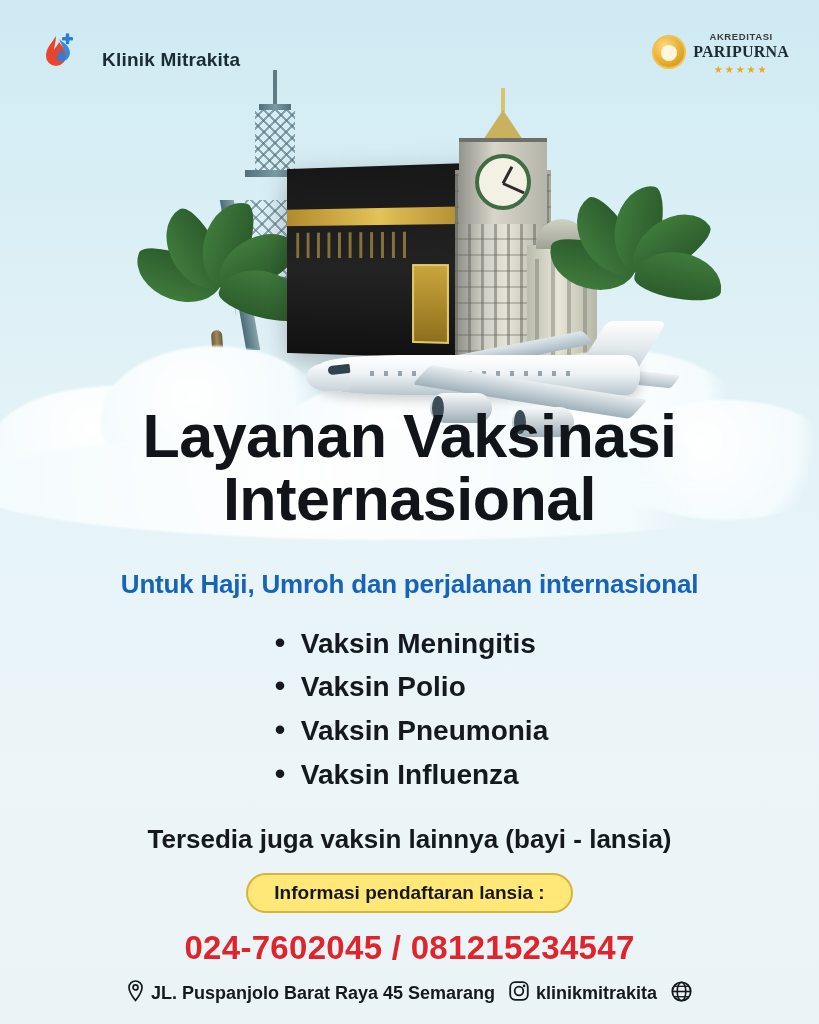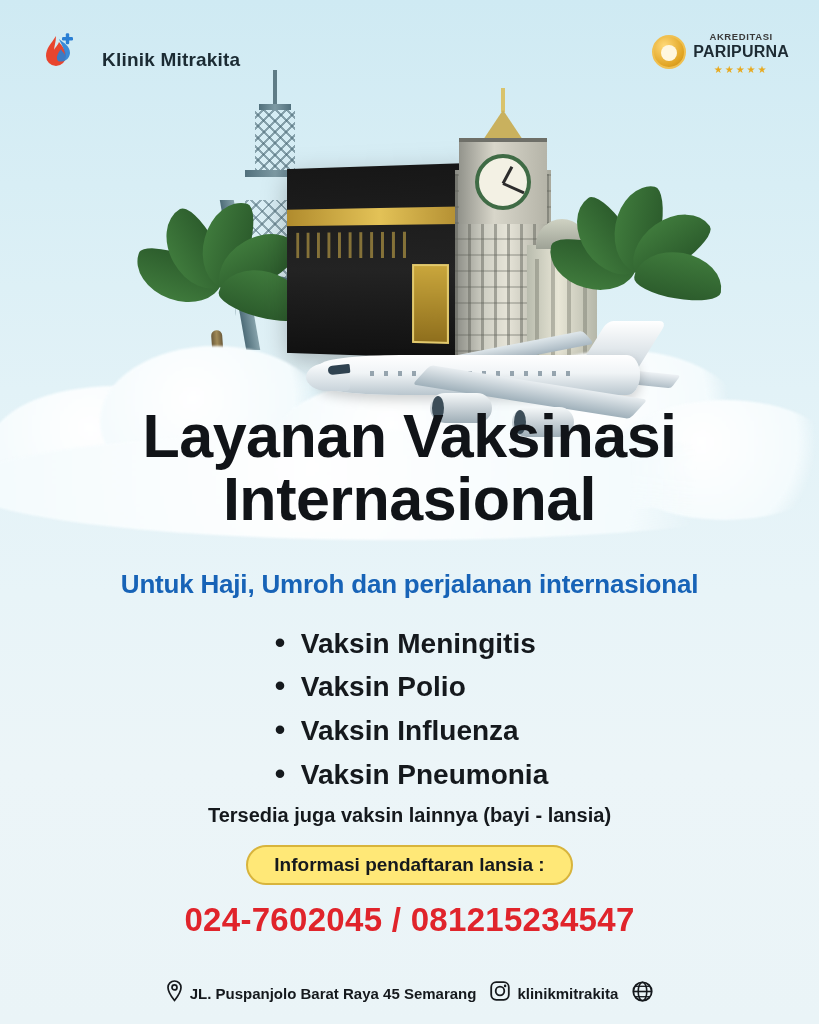--- a/index.html
+++ b/index.html
@@ -39,21 +39,21 @@
   }
   .akr-seal::after {
     content: "";
     position: absolute; left: 50%; top: 52%;
     transform: translate(-50%,-50%);
     width: 16px; height: 16px; border-radius: 50%;
     background: #fff7e0;
   }
   .akr-text { line-height: 1.05; text-align: center; }
   .akr-top { font-size: 9.5px; font-weight: bold; color: #3a3a3a; letter-spacing: .6px; }
-  .akr-main { font-size: 16px; font-weight: bold; color: #1d2b33; letter-spacing: .2px; }
+  .akr-main { font-size: 16px; font-weight: bold; color: #1d2b33; letter-spacing: .2px; font-family: Liberation Serif, serif; }
   .akr-stars { font-size: 10px; color: #e8a91d; letter-spacing: 2px; }
 
   
   .hero {
     position: absolute; top: 60px; left: 0; width: 819px; height: 420px;
   }
   
   .eiffel { position: absolute; left: 215px; top: 10px; width: 120px; height: 280px; }
   .eiffel .spire {
     position: absolute; left: 58px; top: 0; width: 4px; height: 36px;
@@ -274,22 +274,22 @@
   .vaccine-list li {
     font-size: 28px; font-weight: bold; color: #15191d;
     line-height: 1.56;
     position: relative; padding-left: 30px;
   }
   .vaccine-list li::before {
     content: "•"; position: absolute; left: 4px; top: -2px;
     font-size: 30px; color: #15191d;
   }
   .note {
-    margin-top: 8px;
-    font-size: 20px; font-weight: bold; color: #15191d;
+    margin-top: 28px;
+    font-size: 26px; font-weight: bold; color: #15191d;
   }
   .cta-pill {
     display: inline-block; margin-top: 18px;
     background: #ffe877;
     border: 2px solid #d8b43c;
     border-radius: 20px;
     padding: 7px 26px;
     font-size: 19px; font-weight: bold; color: #15191d;
   }
   .phone {
@@ -298,21 +298,21 @@
     letter-spacing: .3px;
   }
 
   
   .footer {
     position: absolute; bottom: 18px; left: 0; width: 819px;
     display: flex; align-items: center; justify-content: center;
     gap: 14px; z-index: 40;
   }
   .fitem { display: flex; align-items: center; gap: 7px; }
-  .fitem span.txt { font-size: 15px; font-weight: bold; color: #15191d; }
+  .fitem span.txt { font-size: 18px; font-weight: bold; color: #15191d; }
   .pin-icon, .ig-icon, .web-icon { flex: 0 0 auto; }
 </style>
 </head>
 <body>
 
 <div class="poster">
 
   <div class="header">
     <div class="brand">
       <span class="brand-logo">
@@ -414,22 +414,22 @@
     <div class="title">
       <div>Layanan Vaksinasi</div>
       <div>Internasional</div>
     </div>
 
     <div class="subtitle">Untuk Haji, Umroh dan perjalanan internasional</div>
 
     <ul class="vaccine-list">
       <li>Vaksin Meningitis</li>
       <li>Vaksin Polio</li>
+      <li>Vaksin Pneumonia</li>
       <li>Vaksin Influenza</li>
-      <li>Vaksin Pneumonia</li>
     </ul>
 
     <div class="note">Tersedia juga vaksin lainnya (bayi - lansia)</div>
 
     <div class="cta-pill">Informasi pendaftaran lansia :</div>
 
     <div class="phone">024-7602045 / 081215234547</div>
   </div>
 
   <div class="footer">

